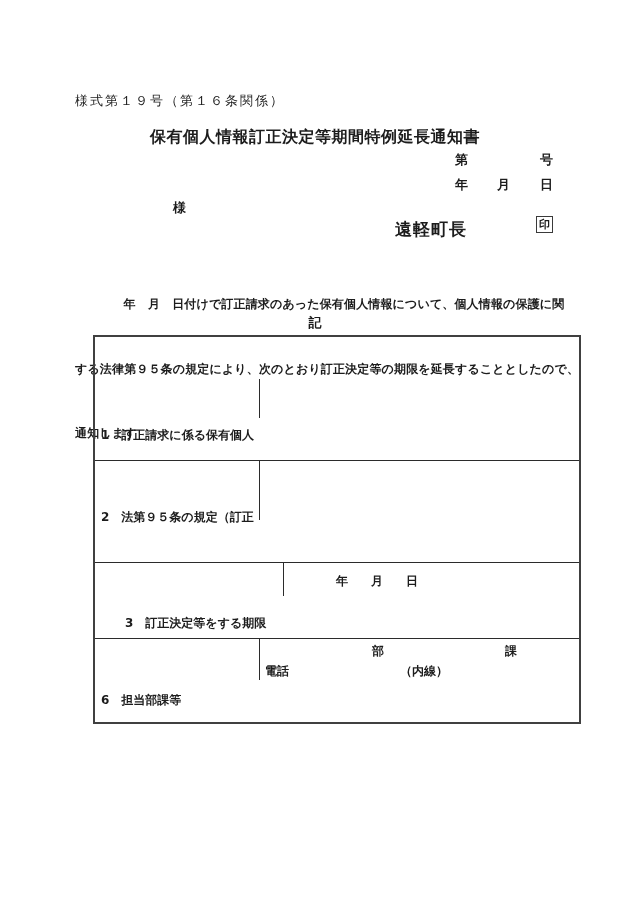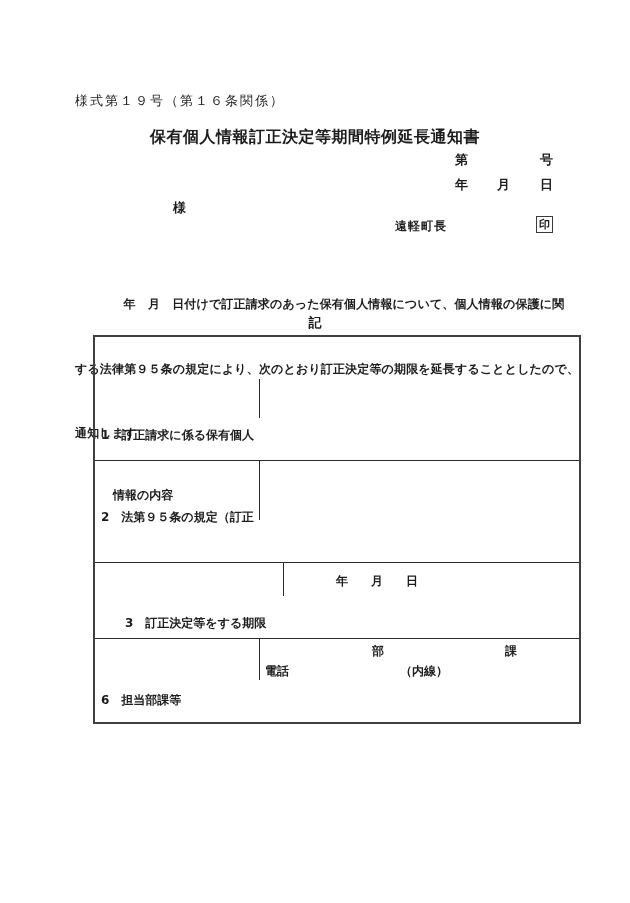--- a/index.html
+++ b/index.html
@@ -27,21 +27,21 @@
 
   
   .hdr{font-size:13px;font-weight:600;}
   .pos-dai{left:455px;top:151px;}
   .pos-gou{left:540px;top:151px;}
   .pos-yr {left:455px;top:176px;}
   .pos-mo {left:497px;top:176px;}
   .pos-dy {left:540px;top:176px;}
 
   .sama{left:173px;top:199px;font-size:13px;font-weight:600;}
-  .mayor{left:395px;top:218px;font-size:12px;font-weight:600;letter-spacing:1px;}
+  .mayor{left:395px;top:218px;font-size:17px;font-weight:600;letter-spacing:1px;}
   .seal{
     left:536px;top:216px;
     width:17px;height:17px;
     border:1px solid #3a3a3a;
     box-sizing:border-box;
     font-size:11px;font-weight:600;
     line-height:15px;text-align:center;
     white-space:nowrap;
   }
 
@@ -117,21 +117,20 @@
     <div>通知します</div>
   </div>
 
   <div class="abs ki">記</div>
 
   <div class="abs tbl">
 
     <div class="trow first h1">
       <div class="lcell h1">
         <div>1　訂正請求に係る保有個人</div>
-        <div>　情報の内容</div>
       </div>
       <div class="vcell"></div>
     </div>
 
     <div class="trow h2">
       <div class="lcell h2">
         <div>2　法第９５条の規定（訂正</div>
       </div>
       <div class="vcell"></div>
     </div>

